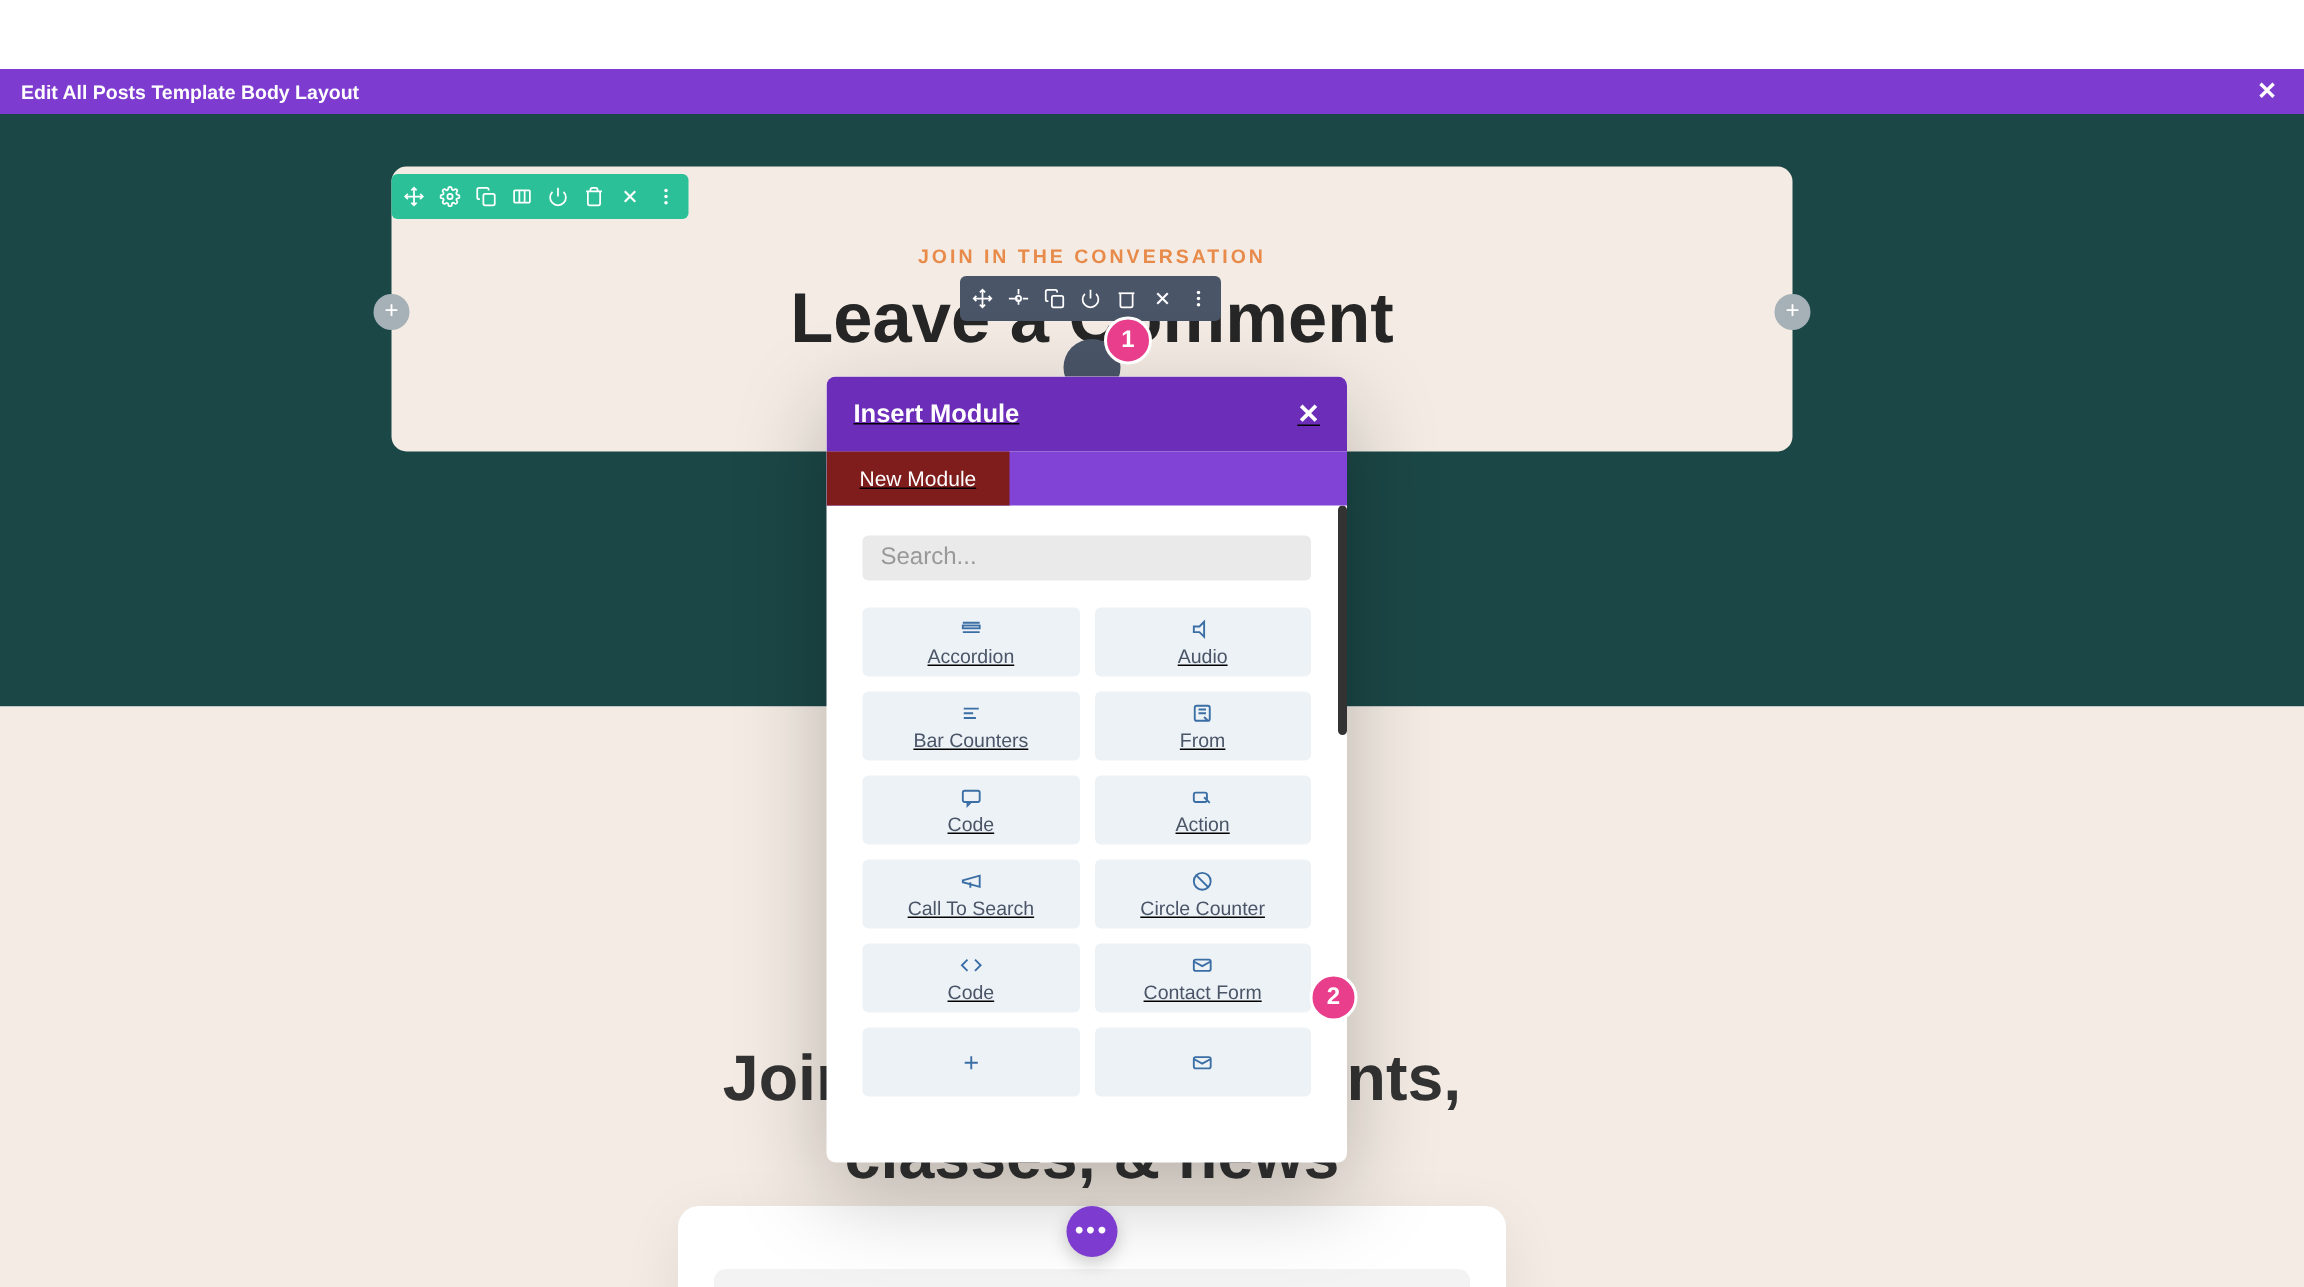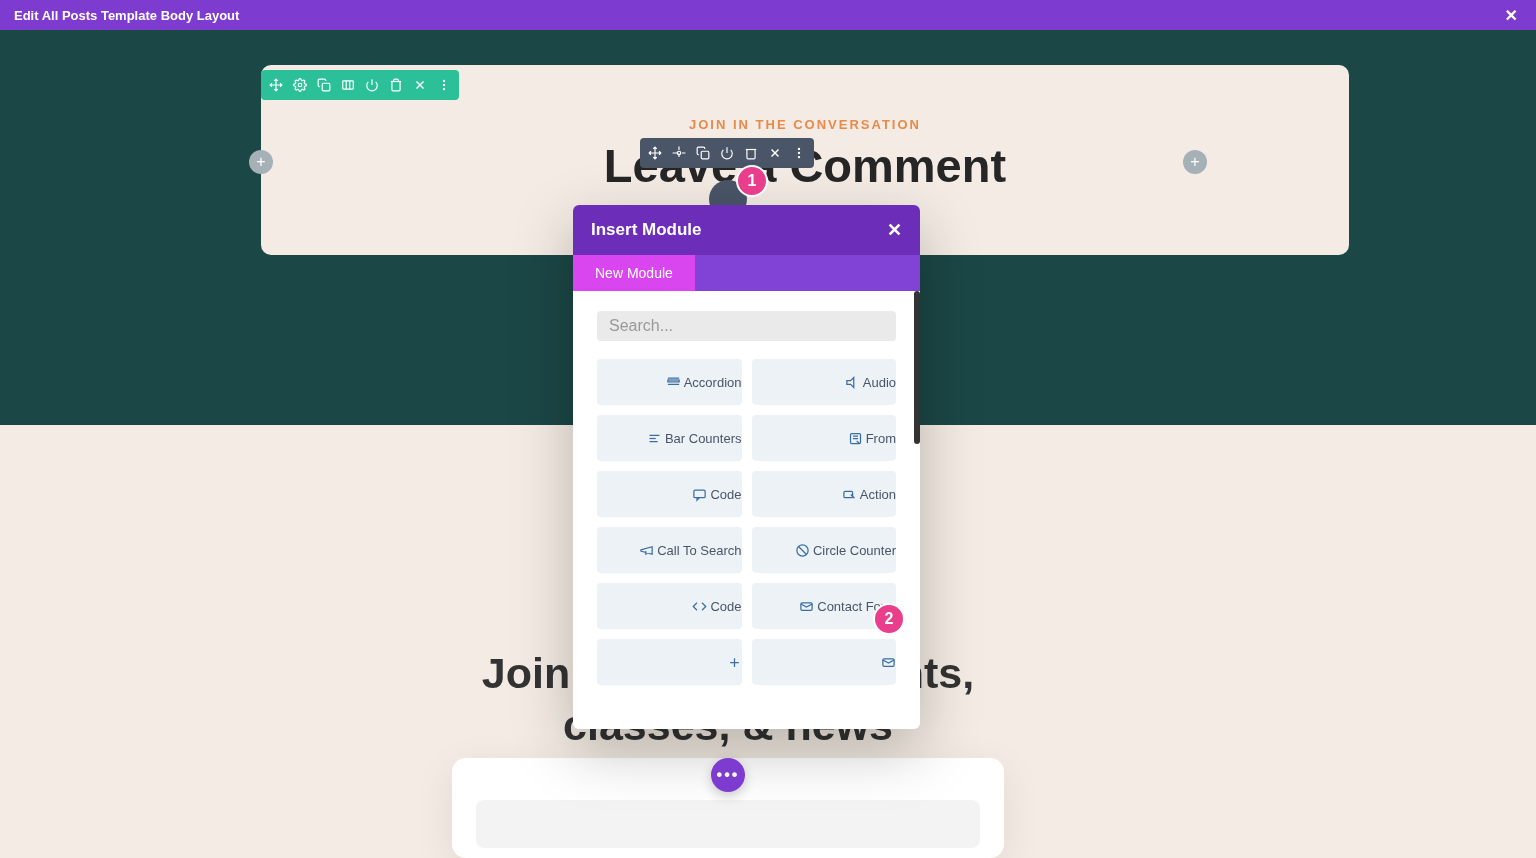--- a/index.html
+++ b/index.html
@@ -1,25 +1,25 @@
 <!DOCTYPE html>
 <html><head>
 <meta charset="utf-8">
 <style>
 * { margin: 0; padding: 0; box-sizing: border-box; font-family: -apple-system, BlinkMacSystemFont, "Segoe UI", sans-serif; }
 body { width: 1536px; height: 858px; overflow: hidden; position: relative; background: #fff; }
 
-.top-bar { height: 28px; background: #7e3bd0; display: flex; align-items: center; justify-content: space-between; padding: 15px 14px; color: #fff; font-size: 13px; font-weight: 600; }
+.top-bar { height: 28px; background: #7e3bd0; display: flex; align-items: center; justify-content: space-between; padding: 15px 14px; color: #fff; font-size: 13px; font-weight: 600; margin-top: 46px; }
 
 .canvas { position: relative; height: 830px; }
 
 .band-dark { position: absolute; top: 0; left: 0; right: 0; height: 395px; background: #1b4746; }
 .band-light { position: absolute; top: 395px; left: 0; right: 0; bottom: 0; background: #f4ece4; }
 
-.section-1 { position: absolute; top: 35px; left: 261px; width: 1088px; height: 190px; background: #f4ece4; border-radius: 10px; text-align: center; padding-top: 52px; }
+.section-1 { position: absolute; top: 35px; left: 261px; width: 934px; height: 190px; background: #f4ece4; border-radius: 10px; text-align: center; padding-top: 52px; }
 .section-1 .eyebrow { color: #e78a4a; font-size: 13px; font-weight: 700; letter-spacing: 2px; text-transform: uppercase; }
 .section-1 .heading { color: #262626; font-size: 47px; font-weight: 600; margin-top: 6px; }
 
 .section-2 { position: absolute; top: 518px; left: 261px; width: 934px; background: #f4ece4; border-radius: 10px; text-align: center; padding-top: 100px; }
 .section-2 .big { color: #333; font-size: 43px; font-weight: 600; line-height: 1.2; }
 
 .newsletter-card { position: absolute; top: 728px; left: 452px; width: 552px; height: 100px; background: #fff; border-radius: 14px; box-shadow: 0 10px 40px rgba(0,0,0,0.08); }
 .newsletter-inner { position: absolute; top: 42px; left: 24px; right: 24px; height: 48px; background: #f3f3f3; border-radius: 8px; }
 
 .toolbar-teal { position: absolute; top: 40px; left: 261px; background: #2cc098; border-radius: 4px; display: flex; align-items: center; padding: 4px; gap: 2px; z-index: 5; }
@@ -30,31 +30,31 @@
 .add-circle { position: absolute; width: 24px; height: 24px; background: #a6b0b7; border-radius: 50%; display: flex; align-items: center; justify-content: center; color: #fff; font-size: 16px; font-weight: 300; cursor: pointer; z-index: 6; }
 .add-left { top: 120px; left: 249px; }
 .add-right { top: 120px; left: 1183px; }
 
 .badge-pink { position: absolute; width: 32px; height: 32px; background: #e83e8c; border: 2px solid #fff; border-radius: 50%; color: #fff; display: flex; align-items: center; justify-content: center; font-size: 16px; font-weight: 600; z-index: 50; }
 .badge-1 { top: 135px; left: 736px; }
 .badge-2 { top: 573px; left: 873px; }
 
 .add-handle { position: absolute; top: 150px; left: 709px; width: 38px; height: 38px; background: #4a5568; border-radius: 50%; z-index: 14; }
 
-.modal { position: absolute; top: 175px; left: 573px; width: 347px; height: 524px; background: #fff; border-radius: 6px; box-shadow: 0 20px 60px rgba(0,0,0,0.25); z-index: 20; overflow: hidden; }
+.modal { position: absolute; top: 175px; left: 551px; width: 347px; height: 524px; background: #fff; border-radius: 6px; box-shadow: 0 20px 60px rgba(0,0,0,0.25); z-index: 20; overflow: hidden; text-decoration: underline; }
 .modal-header { height: 50px; background: #6c2eb9; display: flex; align-items: center; justify-content: space-between; padding: 0 18px; color: #fff; font-size: 17px; font-weight: 600; }
 .modal-close { cursor: pointer; font-size: 18px; }
 .modal-tabs { height: 36px; background: #8043d6; display: flex; }
 .modal-tab { padding: 0 22px; display: flex; align-items: center; color: #fff; font-size: 14px; cursor: pointer; }
-.modal-tab.active { background: #d946ef; font-weight: 500; }
+.modal-tab.active { background: #7f1d1d; font-weight: 500; }
 .modal-body { padding: 20px 24px; height: 438px; overflow: hidden; position: relative; }
 .search-box { width: 100%; height: 30px; background: #eaeaea; border: none; border-radius: 4px; padding: 0 12px; font-size: 16px; color: #666; }
 .search-box::placeholder { color: #999; }
 .grid { display: grid; grid-template-columns: 1fr 1fr; gap: 10px; margin-top: 18px; }
-.tile { height: 46px; background: #edf2f6; border-radius: 4px; display: flex; flex-direction: row; align-items: center; justify-content: flex-end; cursor: pointer; font-size: 13px; color: #4a5568; font-weight: 500; gap: 3px; }
+.tile { height: 46px; background: #edf2f6; border-radius: 4px; display: flex; flex-direction: column; align-items: center; justify-content: center; cursor: pointer; font-size: 13px; color: #4a5568; font-weight: 500; gap: 3px; }
 .tile svg { width: 15px; height: 15px; stroke: #3a6ea5; fill: none; }
 .modal-scrollbar { position: absolute; top: 0; right: 0; width: 6px; height: 153px; background: #333; border-radius: 3px; }
 
 .fab { position: absolute; top: 728px; left: 711px; width: 34px; height: 34px; background: #7e3bd0; border-radius: 50%; display: flex; align-items: center; justify-content: center; color: #fff; cursor: pointer; z-index: 30; box-shadow: 0 4px 12px rgba(0,0,0,0.2); }
 .fab span { letter-spacing: 2px; font-weight: 700; line-height: 1; }
 
 .close-x { cursor: pointer; font-size: 16px; padding: 4px; }
 </style>
 </head>
 <body>

